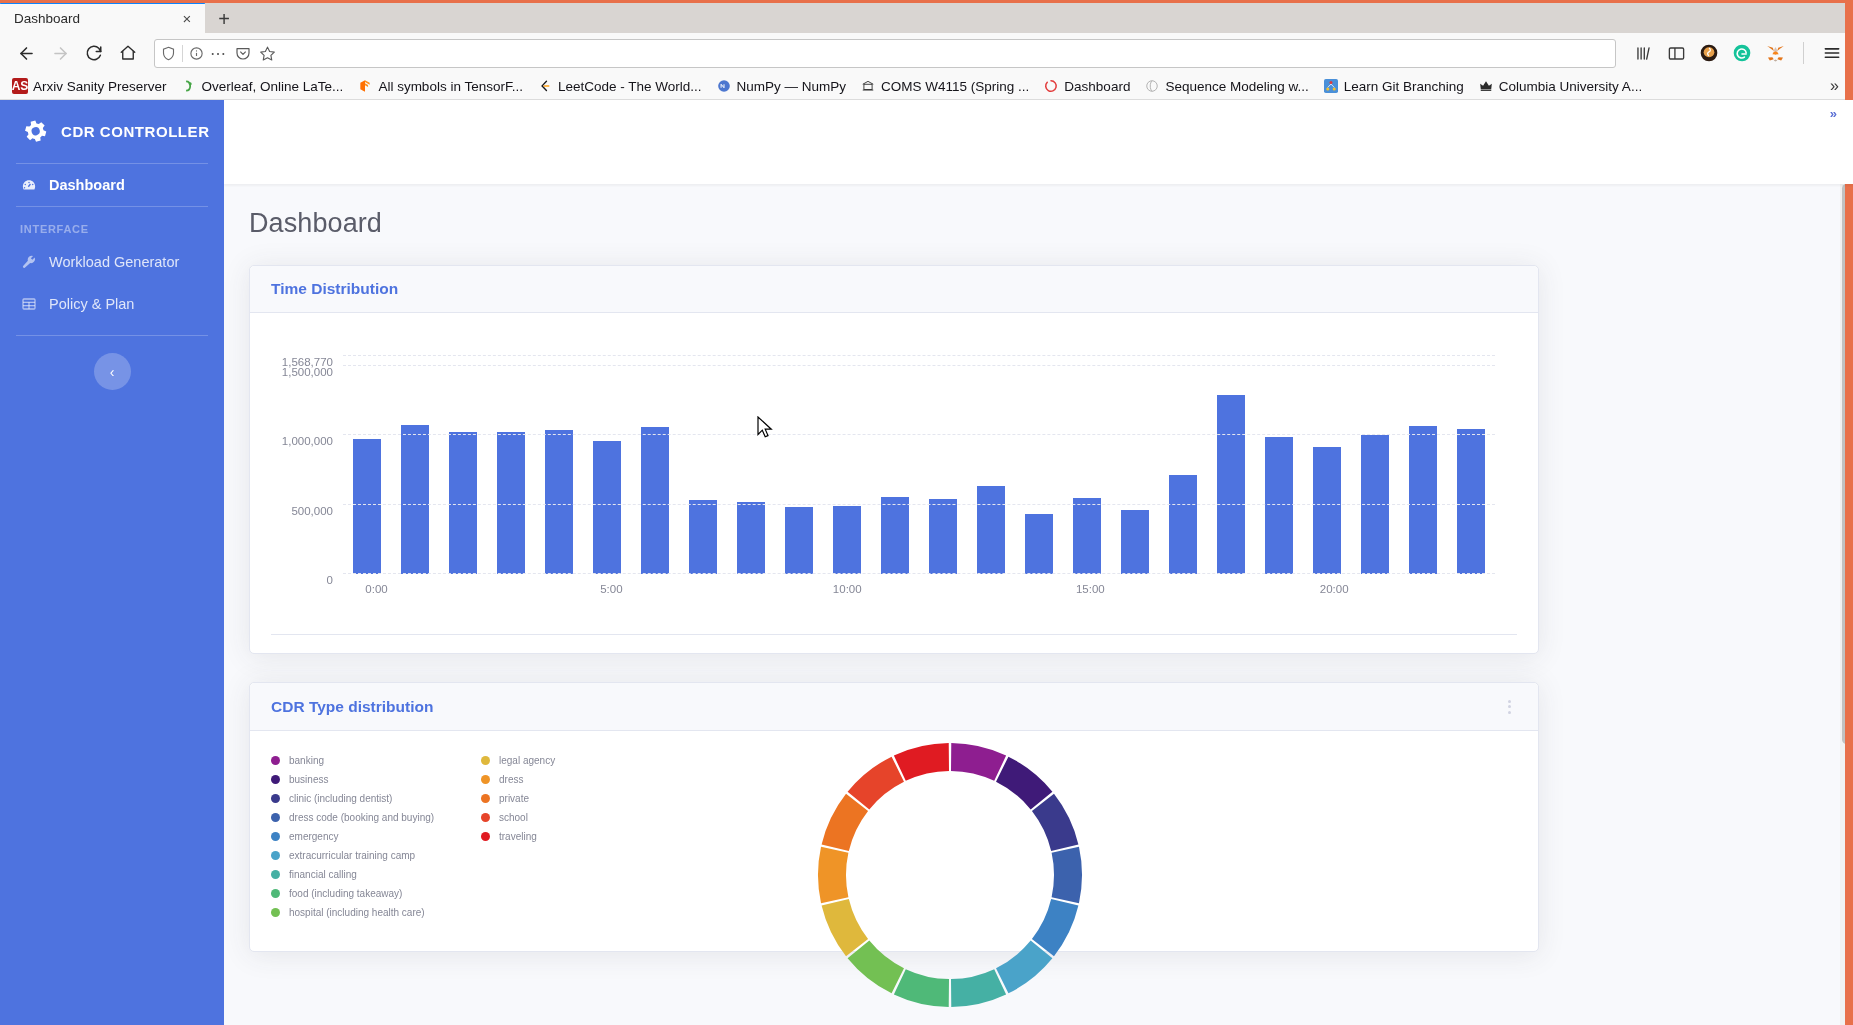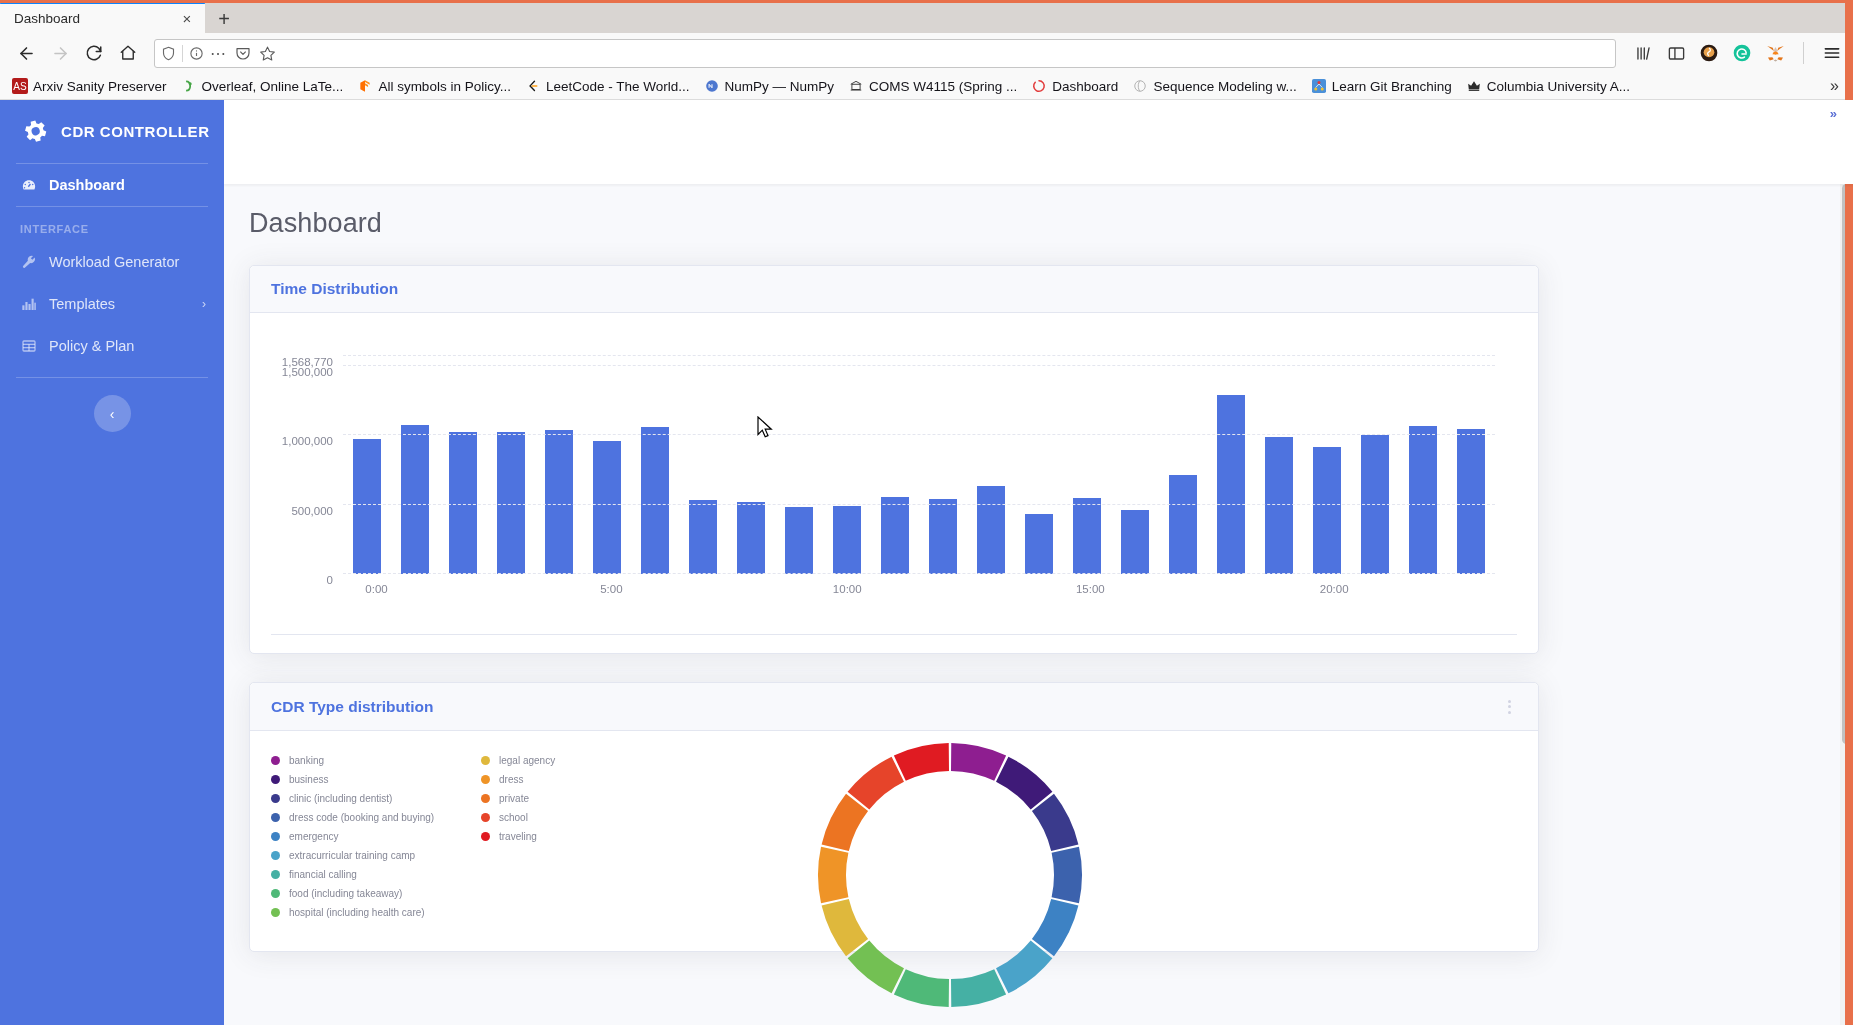--- a/index.html
+++ b/index.html
@@ -389,41 +389,41 @@
             <line x1="4" y1="7" x2="20" y2="7"></line>
             <line x1="4" y1="12" x2="20" y2="12"></line>
             <line x1="4" y1="17" x2="20" y2="17"></line>
           </svg>
       </span>
     </div>
   </div>
 
   <div class="bookmarks">
     <div class="bm">
-      <span class="favicon" style="background:#b31b1b;color:#fff;font-weight:400;font-size:10px;">AS</span>
+      <span class="favicon" style="background:#b31b1b;color:#fff;font-weight:700;font-size:12px;">AS</span>
       <span>Arxiv Sanity Preserver</span>
     </div>
     <div class="bm">
       <span class="favicon">
           <svg width="14" height="14" viewBox="0 0 24 24">
             <path d="M7 4c5 0 7 4 7 8s-2 8-7 8" fill="none" stroke="#46a546" stroke-width="3"></path>
             <circle cx="14" cy="8" r="2.6" fill="#46a546"></circle>
           </svg>
         </span>
       <span>Overleaf, Online LaTe...</span>
     </div>
     <div class="bm">
       <span class="favicon">
           <svg width="14" height="14" viewBox="0 0 24 24">
             <path d="M12 2l8 4.6v3.2L12 5.2z" fill="#ff8f1c"></path>
             <path d="M12 7.4l5.2 3v3.1L12 10.6z" fill="#ff8f1c"></path>
             <path d="M12 2L4 6.6v10.8L12 22V5.2z" fill="#ff6f00"></path>
           </svg>
         </span>
-      <span>All symbols in Policy...</span>
+      <span>All symbols in TensorF...</span>
     </div>
     <div class="bm">
       <span class="favicon">
           <svg width="14" height="14" viewBox="0 0 24 24" fill="none">
             <path d="M14.5 4L7 11.8l7.5 7.9" stroke="#1a1a1a" stroke-width="2.4" stroke-linecap="round"></path>
             <path d="M10.5 12h8" stroke="#ffa116" stroke-width="2.4" stroke-linecap="round"></path>
           </svg>
         </span>
       <span>LeetCode - The World...</span>
     </div>
@@ -516,33 +516,20 @@
 
       <div class="nav-item">
         <span class="nav-ic">
           <svg width="16" height="16" viewBox="0 0 24 24" fill="rgba(255,255,255,.65)">
               <path d="M20.4 5.2l-3.3 3.3-2.3-2.3 3.3-3.3a6 6 0 0 0-7.8 7.2L3.5 17.8a1.8 1.8 0 1 0 2.6 2.6l7.7-6.8a6 6 0 0 0 6.6-8.4z"></path>
             </svg>
         </span>
         <span class="nav-label">Workload Generator</span>
       </div>
 
-      <div class="nav-item">
-        <span class="nav-ic">
-          <svg width="16" height="16" viewBox="0 0 24 24" fill="rgba(255,255,255,.65)">
-              <rect x="2" y="14" width="3.2" height="7"></rect>
-              <rect x="6.6" y="9" width="3.2" height="12"></rect>
-              <rect x="11.2" y="12" width="3.2" height="9"></rect>
-              <rect x="15.8" y="4" width="3.2" height="17"></rect>
-              <rect x="20" y="10" width="2.2" height="11"></rect>
-            </svg>
-        </span>
-        <span class="nav-label">Templates</span>
-        <span class="nav-caret">›</span>
-      </div>
 
       <div class="nav-item">
         <span class="nav-ic">
           <svg width="16" height="16" viewBox="0 0 24 24" fill="none" stroke="rgba(255,255,255,.65)" stroke-width="1.9">
               <rect x="3" y="4.5" width="18" height="15" rx="1.4"></rect>
               <line x1="3" y1="9.5" x2="21" y2="9.5"></line>
               <line x1="3" y1="14.5" x2="21" y2="14.5"></line>
               <line x1="12" y1="9.5" x2="12" y2="19.5"></line>
             </svg>
         </span>

